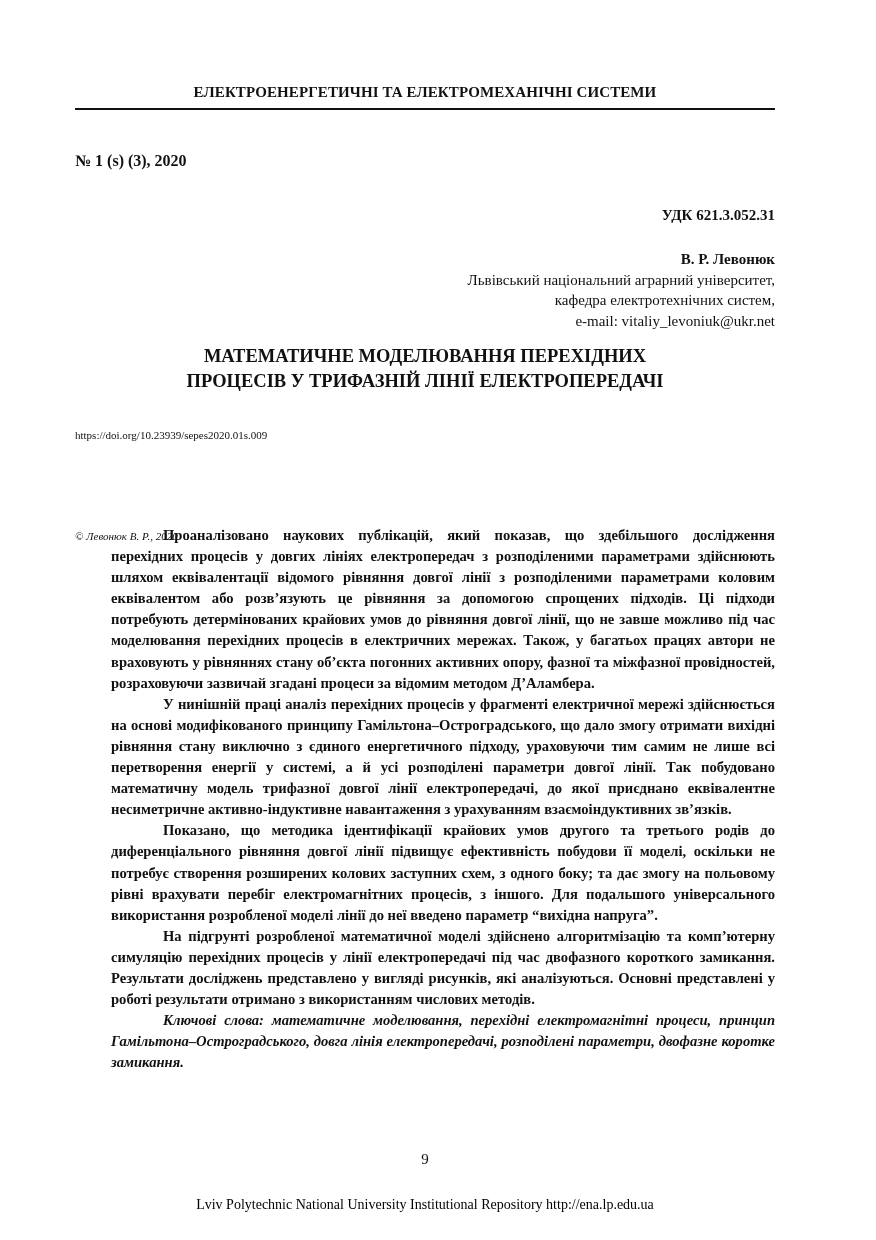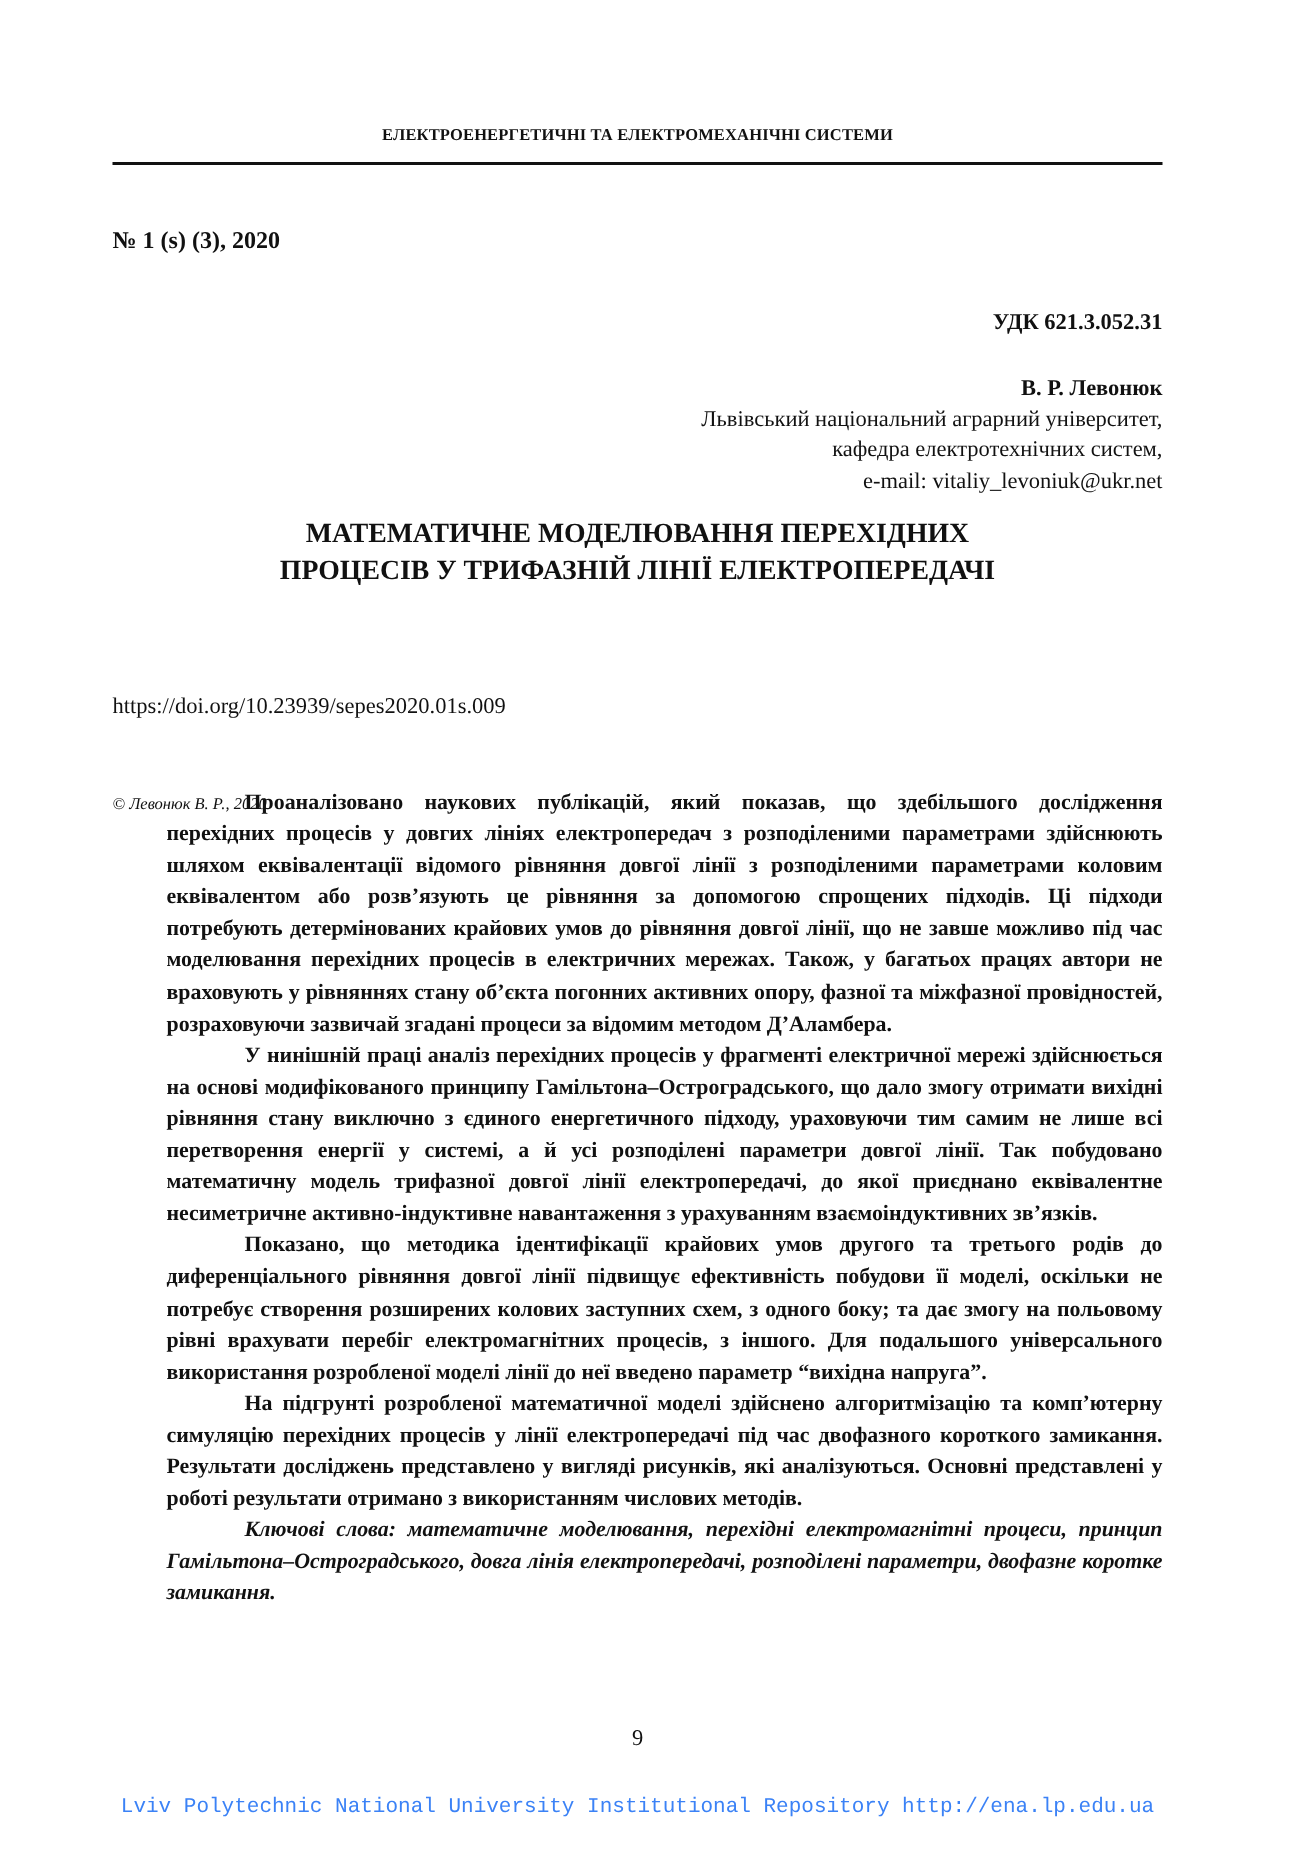--- a/index.html
+++ b/index.html
@@ -2,60 +2,60 @@
 <html><head>
   <meta charset="utf-8">
   <style>
     html, body { margin: 0; padding: 0; background: #ffffff; }
     body {
       width: 876px; height: 1240px; position: relative; overflow: hidden;
       font-family: "Liberation Serif", "DejaVu Serif", serif; color: #111;
     }
     .header-title {
       position: absolute; left: 75px; width: 700px; top: 84px;
-      text-align: center; font-weight: bold; font-size: 11px; letter-spacing: 0.1px;
+      text-align: center; font-weight: bold; font-size: 15px; letter-spacing: 0.1px;
     }
     .header-rule {
       position: absolute; left: 75px; width: 700px; top: 108px; height: 0;
       border-top: 2px solid #111;
     }
     .issue {
       position: absolute; left: 75px; top: 152px; font-weight: bold; font-size: 16px;
     }
     .udc {
       position: absolute; right: 101px; top: 207px; font-weight: bold; font-size: 15px;
     }
     .author-block {
       position: absolute; right: 101px; top: 249px; text-align: right; font-size: 15px; line-height: 20.5px;
     }
     .author-name { font-weight: bold; text-align: right; }
     .paper-title {
       position: absolute; left: 75px; width: 700px; top: 344px; text-align: center;
       font-weight: bold; font-size: 18.5px; line-height: 25px;
     }
     .doi {
-      position: absolute; left: 75px; top: 463px; font-size: 15px; font-family: Liberation Serif, serif;
+      position: absolute; left: 75px; top: 429px; font-size: 11px; font-family: Liberation Serif, serif;
     }
     .copyright {
       position: absolute; left: 75px; top: 486px; font-size: 11px; font-style: italic; margin-top: 44px;
     }
     .abstract {
       position: absolute; left: 111px; width: 664px; top: 525px;
       font-size: 14.6px; line-height: 21.1px; font-weight: bold; text-align: justify;
       hyphens: manual;
     }
     .abstract p { margin: 0; text-indent: 52px; }
     .abstract p.first { text-indent: 52px; }
     .keywords { font-style: italic; }
     .page-number {
       position: absolute; left: 75px; width: 700px; top: 1151px; text-align: center; font-size: 15px;
     }
     .repo-footer {
       position: absolute; left: 75px; width: 700px; top: 1197px; text-align: center;
-      font-family: Liberation Mono, monospace; font-size: 14px; color: #3b82f6;
+      font-family: Liberation Serif, serif; font-size: 14px; color: #000000;
     }
   </style>
 </head>
 <body>
 
 <div>
   <div class="header-title">ЕЛЕКТРОЕНЕРГЕТИЧНІ ТА ЕЛЕКТРОМЕХАНІЧНІ СИСТЕМИ</div>
   <div class="header-rule"></div>
   <div class="issue">№ 1 (s) (3), 2020</div>
 </div>

